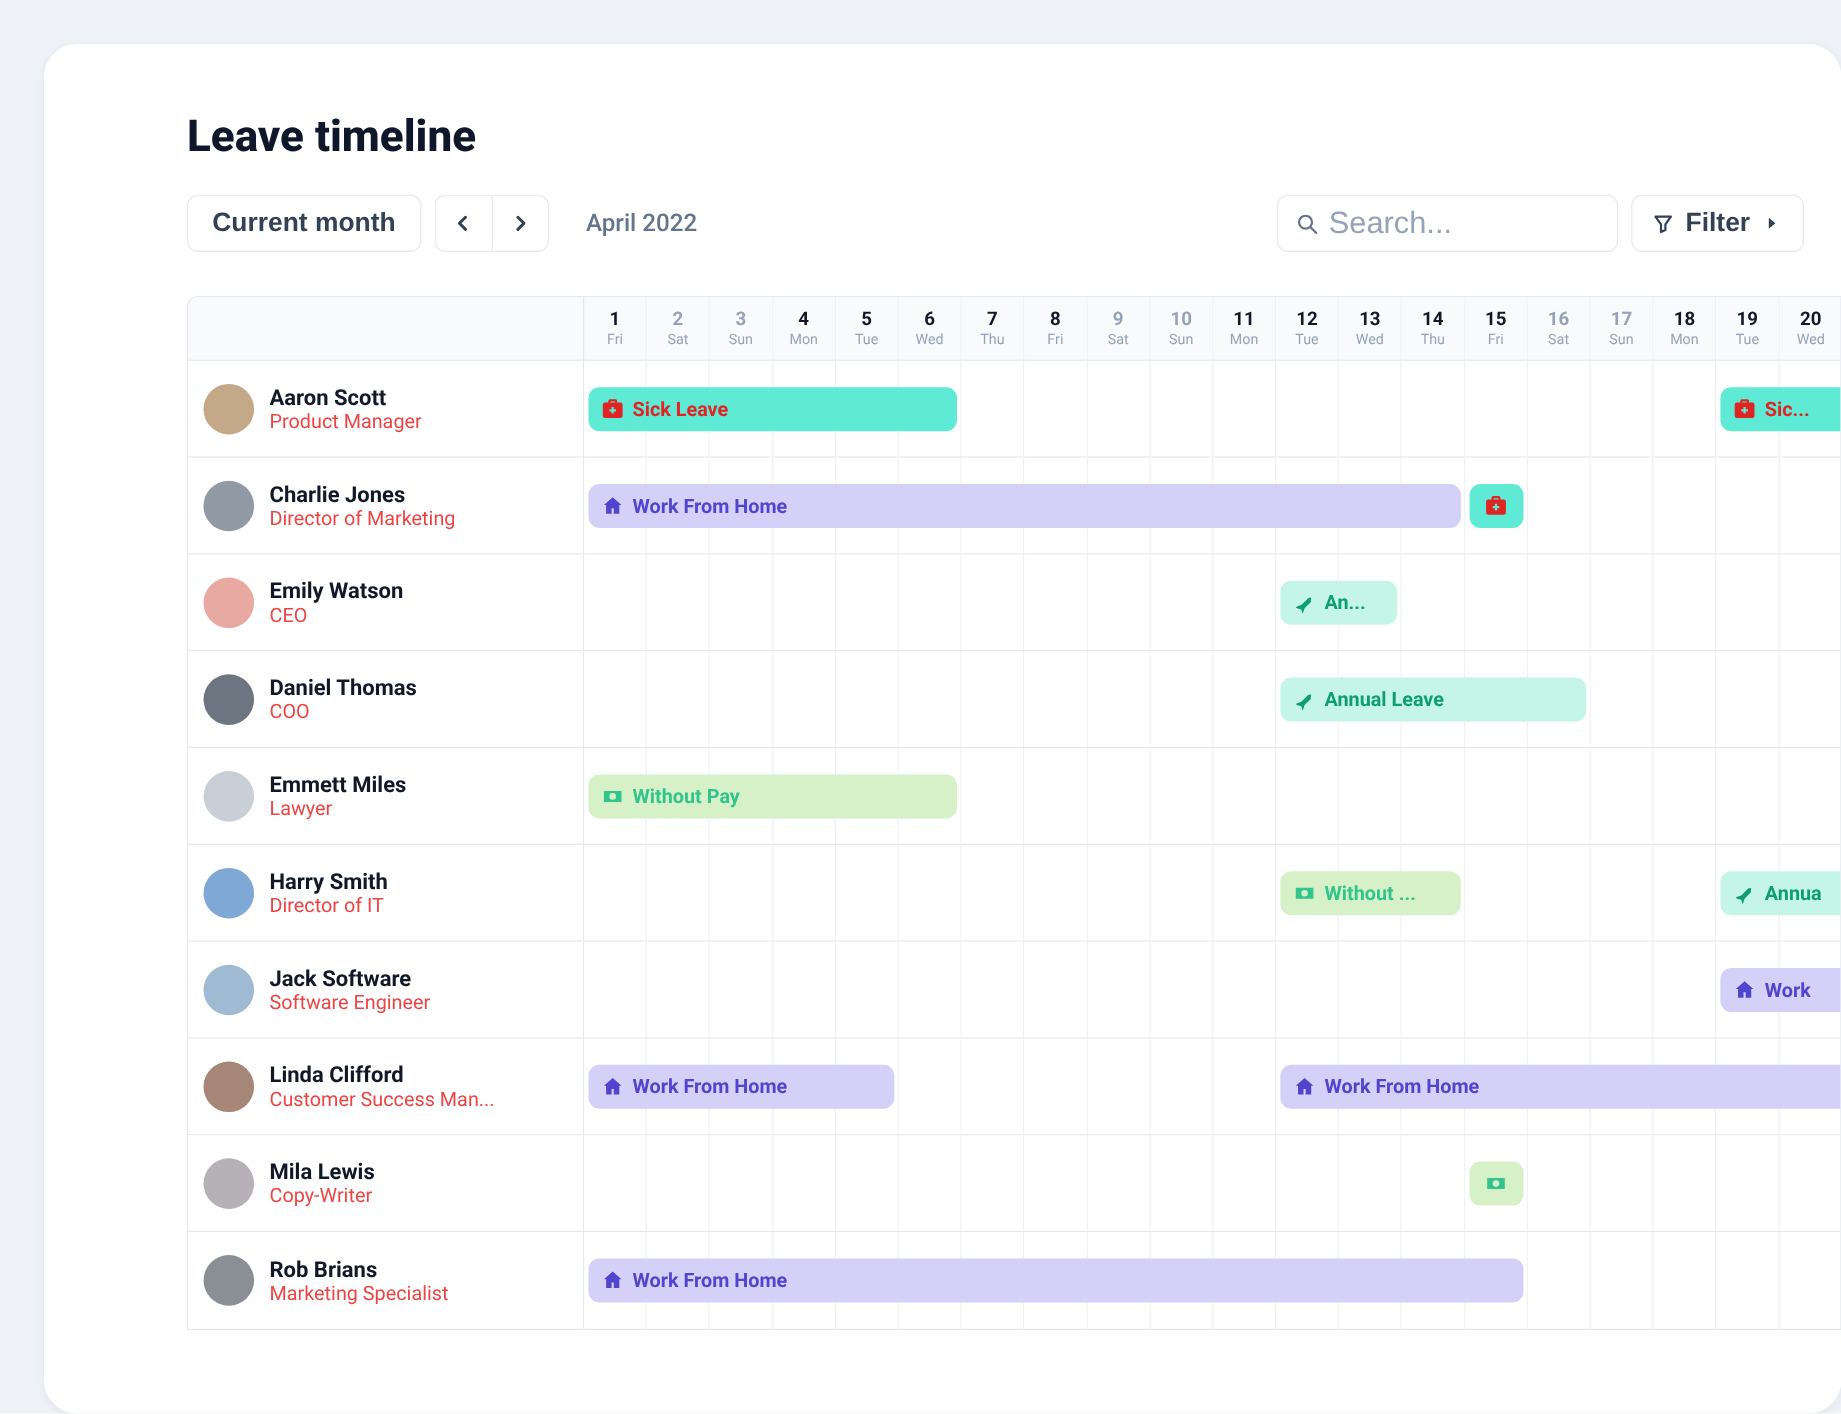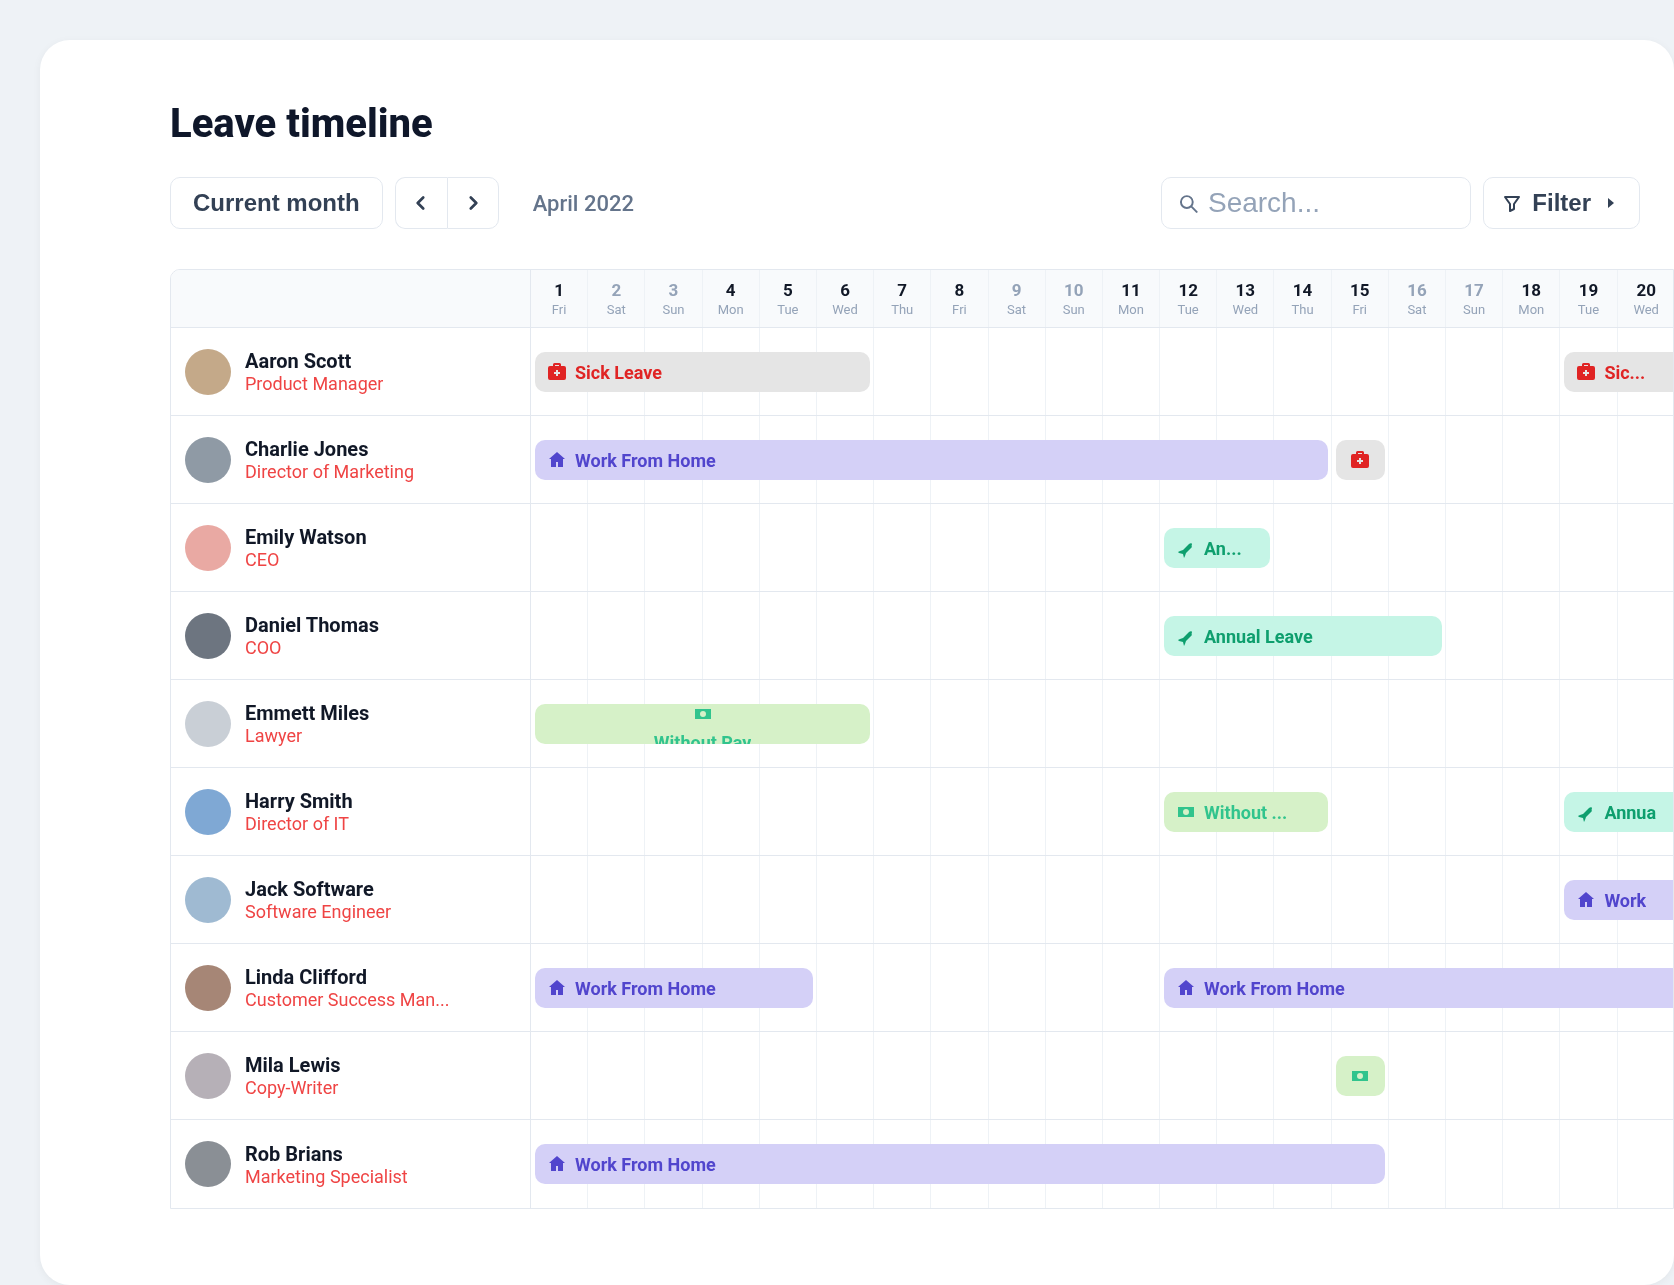--- a/index.html
+++ b/index.html
@@ -146,21 +146,21 @@
     border-radius: 10px;
     display: flex;
     align-items: center;
     gap: 8px;
     padding: 0 12px;
     font-size: 18px;
     font-weight: 700;
     white-space: nowrap;
     overflow: hidden;
   }
-  .bar.sick { background: #e5e5e5; color: #e02424; }
+  .bar.sick { background: #5eead4; color: #e02424; }
   .bar.wfh { background: #d4d0f7; color: #5145cd; }
   .bar.annual { background: #c5f5e6; color: #0e9f6e; }
   .bar.nopay { background: #d6f1c8; color: #31c48d; }
   .bar.icononly { padding: 0; justify-content: center; }
   .bar.icononly svg { margin: 0; }
   .bar-txt { overflow: hidden; text-overflow: ellipsis; }
 
   
   .ico { width: 20px; height: 20px; flex-shrink: 0; }
   .ico-lg { width: 22px; height: 22px; }
@@ -515,21 +515,21 @@
             <div class="day-col"></div>
             <div class="day-col"></div>
             <div class="day-col"></div>
             <div class="day-col"></div>
             <div class="day-col"></div>
             <div class="day-col"></div>
             <div class="day-col"></div>
             <div class="day-col"></div>
             <div class="day-col"></div>
             <div class="bar-layer">
-              <div class="bar nopay" style="left: calc(0% + 4px); width: calc(30% - 8px); flex-direction: column;">
+              <div class="bar nopay" style="left: calc(0% + 4px); width: calc(30% - 8px);">
                 <svg class="ico" viewBox="0 0 20 20">
                   <use href="#i-cash"></use>
                 </svg>
                 <span class="bar-txt">Without Pay</span>
               </div>
             </div>
           </div>
         </div>
         <div class="row">
           <div class="emp-cell">

